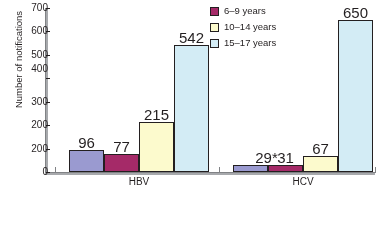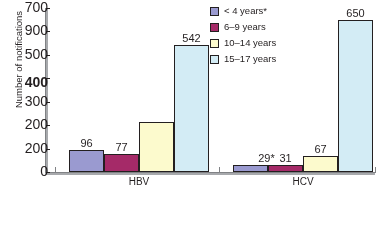--- a/index.html
+++ b/index.html
@@ -22,21 +22,21 @@
     letter-spacing:0px;
     white-space:nowrap;
   }
 
   
   .y-label{
     position:absolute;
     right:332px;
     width:30px;
     text-align:right;
-    font-size:14px;
+    font-size:10px;
     line-height:9px;
     margin-top:-5px;
   }
   .y-tick{
     position:absolute;
     left:46px;
     width:4px;height:1px;
     background:#231f20;
   }
 
@@ -70,21 +70,21 @@
   }
 
   .bar{
     position:absolute;
     bottom:0;
     border:1px solid #231f20;
     box-sizing:border-box;
   }
   .bar-value{
     position:absolute;
-    font-size:11px;
+    font-size:15px;
     line-height:10px;
     text-align:center;
     white-space:nowrap;
     color:#231f20;
   }
 
   
   .group-label{
     position:absolute;
     top:176px;
@@ -131,35 +131,36 @@
   <div id="y-axis">
       <div class="y-tick" style="top: 172px;"></div>
       <div class="y-label" style="top: 172px;">0</div>
       <div class="y-tick" style="top: 148.571px;"></div>
       <div class="y-label" style="top: 148.571px;">200</div>
       <div class="y-tick" style="top: 125.143px;"></div>
       <div class="y-label" style="top: 125.143px;">200</div>
       <div class="y-tick" style="top: 101.714px;"></div>
       <div class="y-label" style="top: 101.714px;">300</div>
       <div class="y-tick" style="top: 78.2857px;"></div>
-      <div class="y-label" style="top: 83px; font-weight: bold;">400</div>
+      <div class="y-label" style="top: 69px;">400</div>
       <div class="y-tick" style="top: 54.8571px;"></div>
       <div class="y-label" style="top: 54.8571px;">500</div>
       <div class="y-tick" style="top: 31.4286px;"></div>
-      <div class="y-label" style="top: 31.4286px;">900</div>
+      <div class="y-label" style="top: 31.4286px;">600</div>
       <div class="y-tick" style="top: 8px;"></div>
       <div class="y-label" style="top: 8px;">700</div>
     </div>
 
   <div class="plot" id="plot">
       <div class="bar" style="left: 22px; width: 35px; height: 22.4914px; background: rgb(154, 154, 208);"></div>
       <div class="bar-value" style="left: 16px; width: 47px; bottom: 24.4914px;">96</div>
       <div class="bar" style="left: 57px; width: 35px; height: 18.04px; background: rgb(165, 42, 104);"></div>
       <div class="bar-value" style="left: 51px; width: 47px; bottom: 20.04px;">77</div>
       <div class="bar" style="left: 92px; width: 35px; height: 50.3714px; background: rgb(252, 250, 205);"></div>
+      <div class="bar-value" style="left: 86px; width: 47px; bottom: 52.3714px;">215</div>
       <div class="bar" style="left: 127px; width: 35px; height: 126.983px; background: rgb(211, 236, 245);"></div>
       <div class="bar-value" style="left: 121px; width: 47px; bottom: 128.983px;">542</div>
       <div class="bar" style="left: 186px; width: 35px; height: 6.79429px; background: rgb(154, 154, 208);"></div>
       <div class="bar-value" style="left: 196px; width: 47px; bottom: 8.79429px;">29*</div>
       <div class="bar" style="left: 221px; width: 35px; height: 7.26286px; background: rgb(165, 42, 104);"></div>
       <div class="bar-value" style="left: 215px; width: 47px; bottom: 9.26286px;">31</div>
       <div class="bar" style="left: 256px; width: 35px; height: 15.6971px; background: rgb(252, 250, 205);"></div>
       <div class="bar-value" style="left: 250px; width: 47px; bottom: 17.6971px;">67</div>
       <div class="bar" style="left: 291px; width: 35px; height: 152.286px; background: rgb(211, 236, 245);"></div>
       <div class="bar-value" style="left: 285px; width: 47px; bottom: 154.286px;">650</div>
@@ -168,24 +169,20 @@
   <div id="x-axis">
       <div class="group-label" style="left: 99px; width: 80px; text-align: center;">HBV</div>
       <div class="group-label" style="left: 263px; width: 80px;">HCV</div>
       <div class="x-endcap" style="left: 55px;"></div>
       <div class="x-endcap" style="left: 219px;"></div>
       <div class="x-endcap" style="left: 375px;"></div>
     </div>
 
   <div class="legend" id="legend">
       <div class="legend-row">
-        <span class="legend-swatch" style="background: rgb(154, 154, 208);"></span>
-        <span class="legend-text">&lt; 4 years*</span>
-      </div>
-      <div class="legend-row">
         <span class="legend-swatch" style="background: rgb(165, 42, 104);"></span>
         <span class="legend-text">6–9 years</span>
       </div>
       <div class="legend-row">
         <span class="legend-swatch" style="background: rgb(252, 250, 205);"></span>
         <span class="legend-text">10–14 years</span>
       </div>
       <div class="legend-row">
         <span class="legend-swatch" style="background: rgb(211, 236, 245);"></span>
         <span class="legend-text">15–17 years</span>

